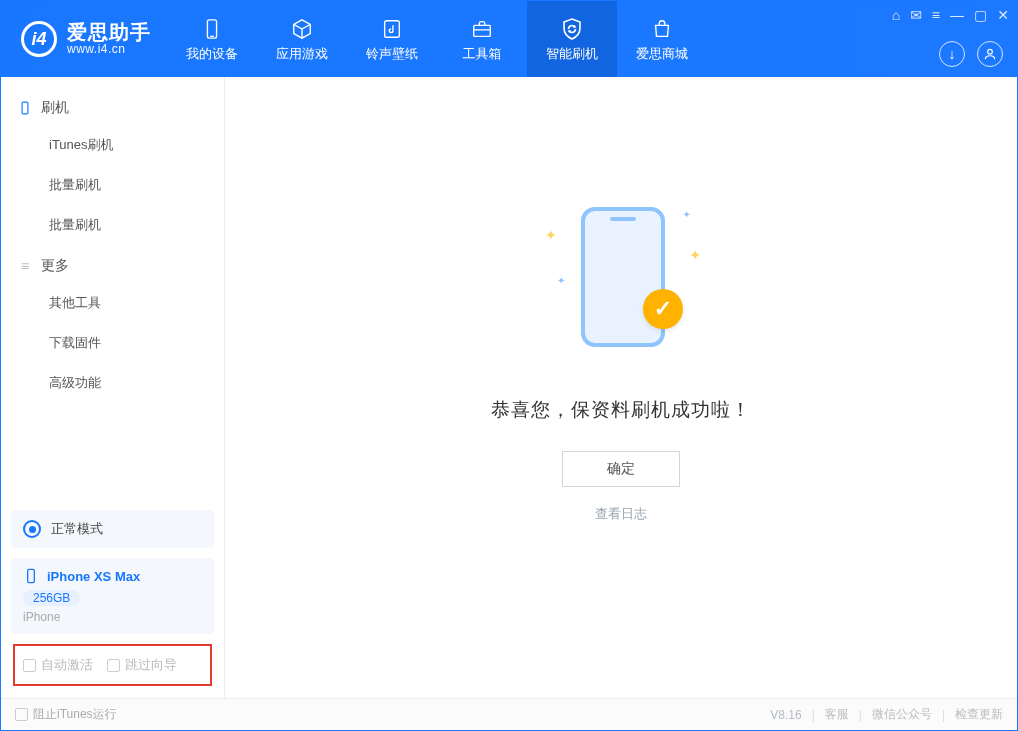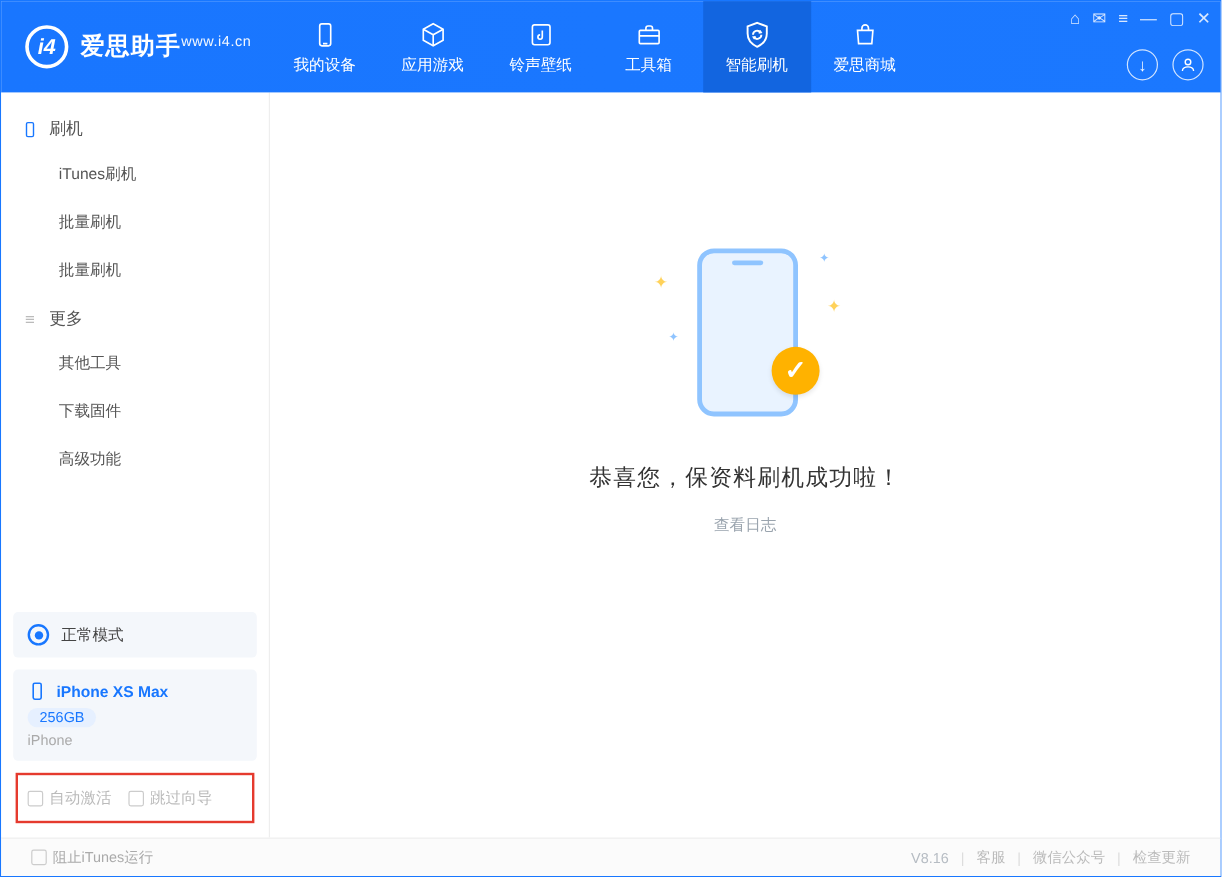--- a/index.html
+++ b/index.html
@@ -2,21 +2,21 @@
 <html><head>
 <meta charset="utf-8">
 <style>
   * { box-sizing: border-box; margin: 0; padding: 0; }
   html, body { font-family: "Microsoft YaHei", "PingFang SC", sans-serif; font-size: 13px; color: #444; }
   .window { width: 1018px; height: 731px; border: 1px solid #1877ff; background: #fff; display: flex; flex-direction: column; }
   
   .header { height: 76px; background: linear-gradient(90deg,#1976ff 0%, #1b78ff 100%); display: flex; align-items: stretch; color: #fff; position: relative; }
   .logo-block { display: flex; align-items: center; padding: 0 16px 0 20px; gap: 10px; }
   .logo-mark { width: 36px; height: 36px; border: 3px solid #fff; border-radius: 50%; display:flex; align-items:center; justify-content:center; font-weight: 700; font-size: 18px; font-style: italic; }
-  .logo-text { display:flex; flex-direction:row; line-height:1.1; }
+  .logo-text { display:flex; flex-direction:column; line-height:1.1; }
   .logo-text .big { font-size: 20px; font-weight: 600; letter-spacing: 1px; }
   .logo-text .small { font-size: 12px; opacity: .95; letter-spacing: .5px; }
   .tabs { display:flex; }
   .tab { width: 90px; display:flex; flex-direction:column; align-items:center; justify-content:center; gap:2px; cursor:pointer; font-size: 13px; color:#fff; }
   .tab .ticon { width: 28px; height: 28px; display:flex; align-items:center; justify-content:center; }
   .tab.active { background: #1265e0; }
   .hdr-right { position:absolute; top:6px; right:8px; display:flex; gap:10px; font-size:14px; color:#d9e8ff; }
   .hdr-right span { cursor:pointer; }
   .hdr-icons2 { position:absolute; bottom:10px; right:14px; display:flex; gap:12px; }
   .circ-btn { width:26px; height:26px; border:1.5px solid rgba(255,255,255,.8); border-radius:50%; display:flex; align-items:center; justify-content:center; color:#fff; cursor:pointer; font-size:14px; }
@@ -42,25 +42,25 @@
   .chk { display:flex; align-items:center; gap:5px; cursor:pointer; }
   .chk .box { width:13px; height:13px; border:1px solid #ccc; border-radius:2px; }
   
   .main { flex:1; display:flex; flex-direction:column; align-items:center; justify-content:flex-start; padding-top:110px; }
   .illus { width:160px; height:170px; position:relative; }
   .sparkle { position:absolute; color:#ffd25a; font-size:14px; }
   .sparkle.blue { color:#8fc4ff; }
   .phone { position:absolute; left:40px; top:20px; width:84px; height:140px; border:4px solid #8fc4ff; border-radius:14px; background:#e9f3ff; }
   .phone::before { content:""; position:absolute; top:6px; left:50%; transform:translateX(-50%); width:26px; height:4px; background:#8fc4ff; border-radius:3px; }
   .check-badge { position:absolute; right:18px; bottom:28px; width:40px; height:40px; background:#ffb200; border-radius:50%; display:flex; align-items:center; justify-content:center; color:#fff; font-size:22px; font-weight:700; box-shadow:0 2px 4px rgba(0,0,0,.1); }
-  .msg { margin-top:28px; font-size:19px; color:#333; letter-spacing:1px; }
+  .msg { margin-top:40px; font-size:19px; color:#333; letter-spacing:1px; }
   .ok-btn { margin-top:28px; padding:8px 44px; border:1px solid #d0d7de; background:#fff; color:#555; font-size:14px; cursor:pointer; }
   .log-link { margin-top:18px; color:#9aa4ae; font-size:13px; cursor:pointer; }
   
-  .footer { height:32px; border-top:1px solid #eee; display:flex; align-items:center; padding:0 25px; font-size:12px; color:#aaa; background:#fbfbfb; }
+  .footer { height:32px; border-top:1px solid #eee; display:flex; align-items:center; padding:0 14px; font-size:12px; color:#aaa; background:#fbfbfb; }
   .footer .chk { color:#aaa; }
   .footer-right { margin-left:auto; display:flex; align-items:center; gap:10px; color:#bbb; }
   .footer-right .sep { color:#ddd; }
   .footer-right span { cursor:pointer; }
   .ver { color:#b6bcc3; }
 </style>
 </head>
 <body>
 
 <div class="window">
@@ -205,20 +205,21 @@
     <div class="main">
       <div class="illus">
         <span class="sparkle" style="left:4px; top:40px;">✦</span>
         <span class="sparkle blue" style="left:16px; top:88px; font-size:10px;">✦</span>
         <span class="sparkle blue" style="right:10px; top:22px; font-size:10px;">✦</span>
         <span class="sparkle" style="right:0; top:60px;">✦</span>
         <div class="phone"></div>
         <div class="check-badge">✓</div>
       </div>
       <div class="msg">恭喜您，保资料刷机成功啦！</div>
+      <button class="ok-btn">确定</button>
       <a class="log-link">查看日志</a>
     </div>
   </div>
 
   <div class="footer">
     <label class="chk">
       <span class="box"></span>
       <span>阻止iTunes运行</span>
     </label>
     <div class="footer-right">

